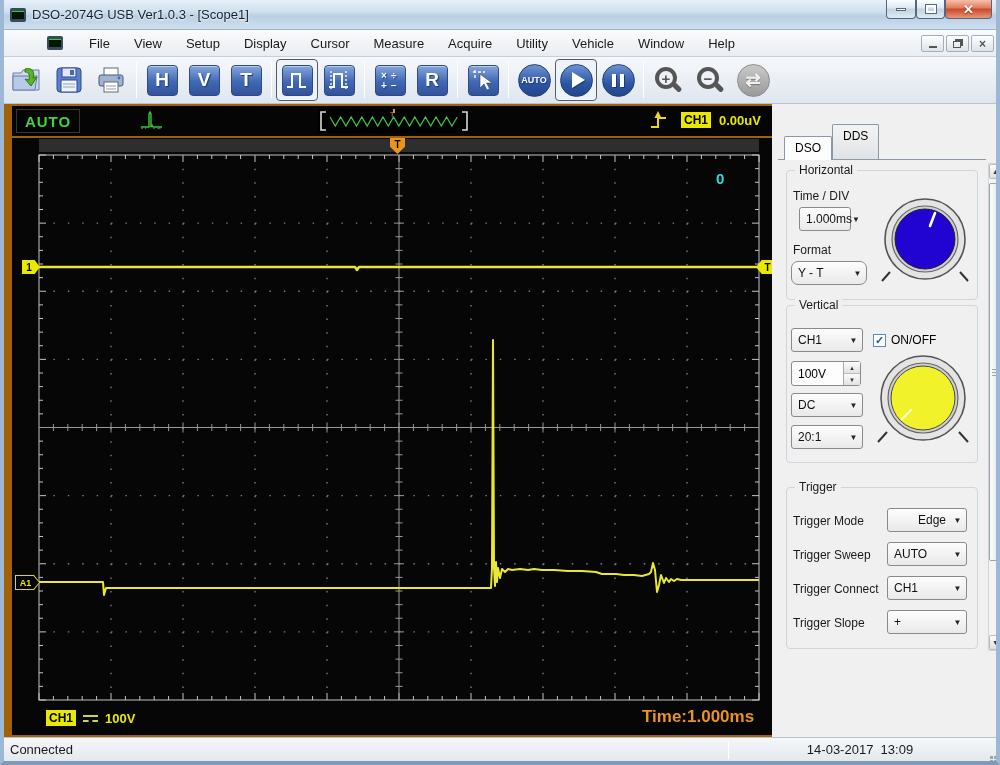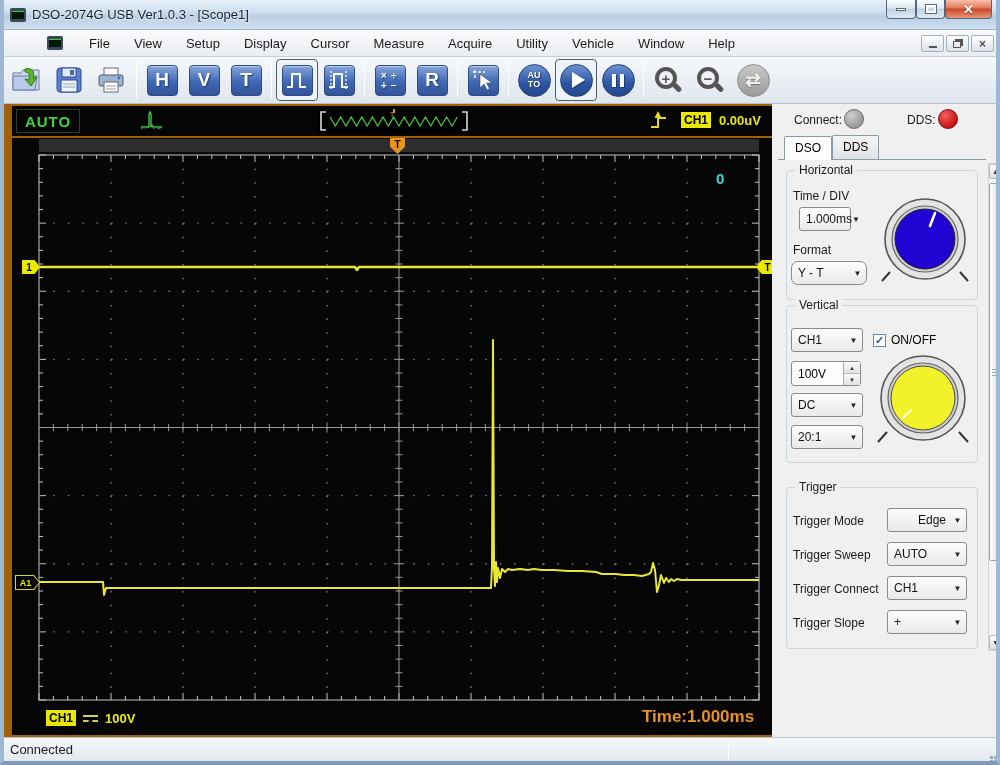--- a/index.html
+++ b/index.html
@@ -39,21 +39,21 @@
   
   .toolbar { position:absolute; left:-4px; top:57px; width:1000px; height:47px;
     background:linear-gradient(#f6f8fb,#dfe6ee); border-bottom:1px solid #b9c2cd; display:flex; align-items:center; padding-left:6px; }
   .tsep { width:1px; height:36px; background:#b6bec9; border-right:1px solid #fff; margin:0 4px; }
   .tbtn { width:42px; height:42px; display:flex; align-items:center; justify-content:center; border:1px solid transparent; border-radius:4px; }
   .tbtn.selected { border-color:#5a5a5a; background:#edf3fa; }
   .sqico { width:31px; height:31px; border-radius:4px; background:linear-gradient(#86a5da,#3f68b4 55%,#33539a);
     border:1px solid #2c4a86; box-shadow:inset 0 1px 0 #b8ccec; display:flex; align-items:center; justify-content:center;
     color:#fff; font-weight:bold; font-size:19px; text-shadow:1px 1px 1px #1c3a70; }
   .circo { width:33px; height:33px; border-radius:50%; background:linear-gradient(#6e93d2,#2c55a4 60%,#24468c);
-    border:1px solid #20406e; display:flex; align-items:center; justify-content:center; flex-direction:column;
+    border:1px solid #20406e; display:flex; align-items:center; justify-content:center; 
     color:#fff; font-weight:bold; }
   .circo.disabled { background:linear-gradient(#c9c9c9,#9a9a9a); border-color:#8a8a8a; }
   .auto-txt { font-size:9px; line-height:9px; text-shadow:1px 1px 1px #1c3a70; }
   .play-tri { width:0; height:0; border-left:13px solid #fff; border-top:8px solid transparent; border-bottom:8px solid transparent; margin-left:4px; filter:drop-shadow(1px 1px 0 #1c3a70); }
   .pause-bars { display:flex; gap:4px; } .pause-bars span { width:4px; height:13px; background:#fff; box-shadow:1px 1px 0 #1c3a70; }
   .mag { position:relative; width:22px; height:22px; border:4px solid #555; border-radius:50%;
      background:#eef2f7; display:flex; align-items:center; justify-content:center; font-weight:bold; font-size:15px; color:#555; margin:-4px 0 0 -6px; }
   .mag::after { content:""; position:absolute; width:10px; height:5px; background:#555; border-radius:2px;
      right:-9px; bottom:-5px; transform:rotate(45deg); }
   .xfer-arrows { font-size:18px; color:#f2f2f2; font-weight:bold; text-shadow:0 1px 1px #777; }
@@ -94,21 +94,21 @@
   
   .panel { position:absolute; left:768px; top:104px; width:228px; height:634px; background:#f0f0f0; }
   .conn-row { position:absolute; left:0; top:2px; width:228px; height:28px; font-size:12px; color:#1a1a1a; }
   .conn-row .lbl { position:absolute; top:7px; }
   .led { position:absolute; top:3px; width:20px; height:20px; border-radius:50%; }
   .led-gray { left:72px; background:radial-gradient(circle at 35% 30%,#cfcfcf,#999 70%); border:1px solid #6a6a6a; }
   .led-red  { left:166px; background:radial-gradient(circle at 35% 30%,#f06060,#cc1212 70%); border:1px solid #7a1010; }
   .tabs { position:absolute; left:12px; top:32px; height:24px; display:flex; align-items:flex-end; }
   .tab { font-size:12px; padding:4px 10px 3px; border:1px solid #8a98a8; border-bottom:none; border-radius:2px 2px 0 0; }
   .tab.active { background:#fdfdfd; height:24px; position:relative; z-index:2; }
-  .tab.inactive { background:linear-gradient(#f4f4f4,#dfe2e6); height:25px; }
+  .tab.inactive { background:linear-gradient(#f4f4f4,#dfe2e6); height:36px; }
   .tabline { position:absolute; left:6px; top:55px; width:208px; height:1px; background:#8a98a8; }
 
   .gbox { position:absolute; left:14px; width:192px; border:1px solid #cdd6dd; border-radius:4px; }
   .gbox-title { position:absolute; top:-8px; left:8px; background:#f0f0f0; padding:0 4px; font-size:12px; color:#1a1a1a; }
   .gb-h { top:66px; height:130px; } .gb-v { top:201px; height:158px; } .gb-t { top:383px; height:162px; }
   .flabel { position:absolute; font-size:12px; color:#1a1a1a; }
   .dd { position:absolute; height:24px; border:1px solid #8a8a8a; border-radius:3px;
     background:linear-gradient(#fdfdfd,#e9e9e9); display:flex; align-items:center; font-size:12px; color:#111; }
   .dd .val { flex:1; padding-left:6px; }
   .dd .arr { width:17px; text-align:center; font-size:8px; color:#222; }
@@ -635,26 +635,20 @@
     <span class="acq-count">0</span>
     <span class="ch-readout">
       <span class="ch-chip">CH1</span>
       <span class="dc-ico"></span>
       <span class="scale">100V</span>
     </span>
     <span class="time-readout">Time:1.000ms</span>
   </div>
 
   <div class="panel">
-    <div class="conn-row">
-      <span class="lbl" style="left:22px;">Connect:</span>
-      <span class="led led-gray"></span>
-      <span class="lbl" style="left:135px;">DDS:</span>
-      <span class="led led-red"></span>
-    </div>
     <div class="tabs">
       <span class="tab active">DSO</span>
       <span class="tab inactive">DDS</span>
     </div>
     <span class="tabline"></span>
 
     <div class="gbox gb-h">
       <span class="gbox-title">Horizontal</span>
       <span class="flabel" style="left:6px; top:18px;">Time / DIV</span>
       <span class="dd" style="left:12px; top:36px; width:52px;">
@@ -741,16 +735,17 @@
       <span class="sthumb">
           <span class="sgrip"></span>
         </span>
       <span class="sarrow down">▼</span>
     </div>
   </div>
 
   <div class="statusbar">
     <span class="sb-left">Connected</span>
     <span class="sb-sep"></span>
+    <span class="sb-date">14-03-2017  13:09</span>
     <span class="sb-grip"></span>
   </div>
 
 </div>
 
 </body></html>

